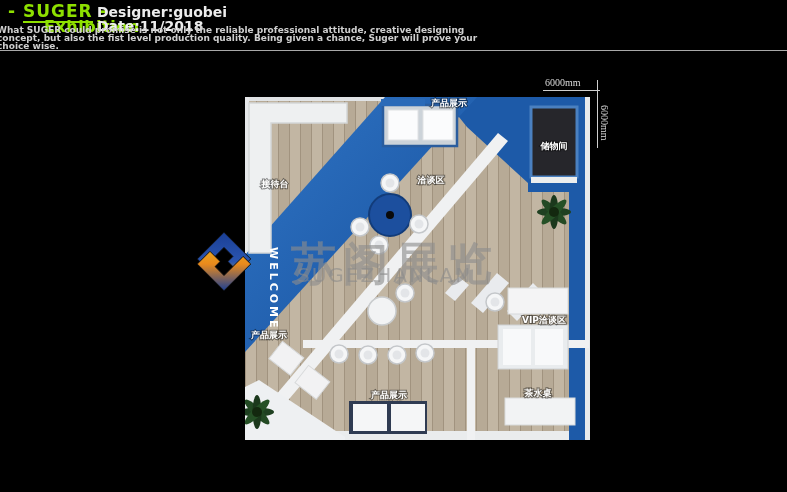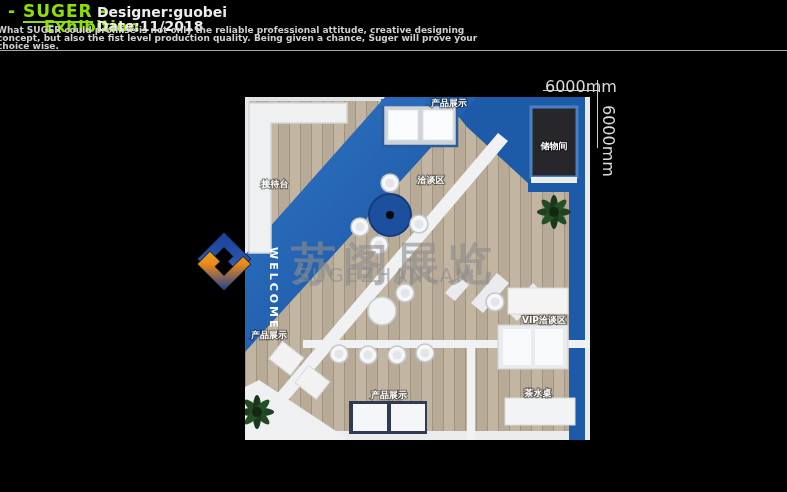--- a/index.html
+++ b/index.html
@@ -13,21 +13,21 @@
          font-size:17px;letter-spacing:1px;white-space:nowrap;}
   .brand .brand-name{border-bottom:2px solid #8ee000;padding-bottom:0;}
   .brand-sub{position:absolute;left:44px;top:17px;color:#8ee000;font-weight:bold;
              font-size:16px;letter-spacing:.5px;}
   .meta{position:absolute;left:97px;top:5px;color:#ededed;font-weight:bold;
         font-size:14px;line-height:14px;white-space:nowrap;}
   .tagline{position:absolute;left:-3px;top:26px;color:#cfcfcf;font-weight:bold;
            font-size:9px;line-height:8.2px;white-space:nowrap;}
   .divider{position:absolute;left:0;top:50px;width:787px;height:1px;background:#a9a9a9;}
   
-  .dim{position:absolute;color:#dcdcdc;font-size:16px;white-space:nowrap;}
+  .dim{position:absolute;color:#dcdcdc;font-size:10px;white-space:nowrap;font-family:Liberation Serif, serif;}
   .dim-top-label{left:545px;top:77px;}
   .dim-right-label{left:599px;top:105px;writing-mode:vertical-rl;}
   .dim-line{position:absolute;background:#cfcfcf;}
   .dim-h{left:543px;top:90px;width:57px;height:1px;}
   .dim-v{left:597px;top:80px;width:1px;height:68px;}
   
   .plan-wrap{position:absolute;left:245px;top:97px;width:345px;height:343px;}
   .plan-wrap svg{display:block;}
   .plan-label{font-size:9px;font-weight:bold;fill:#ffffff;text-anchor:middle;
               paint-order:stroke;stroke:rgba(0,0,0,.45);stroke-width:2px;}

